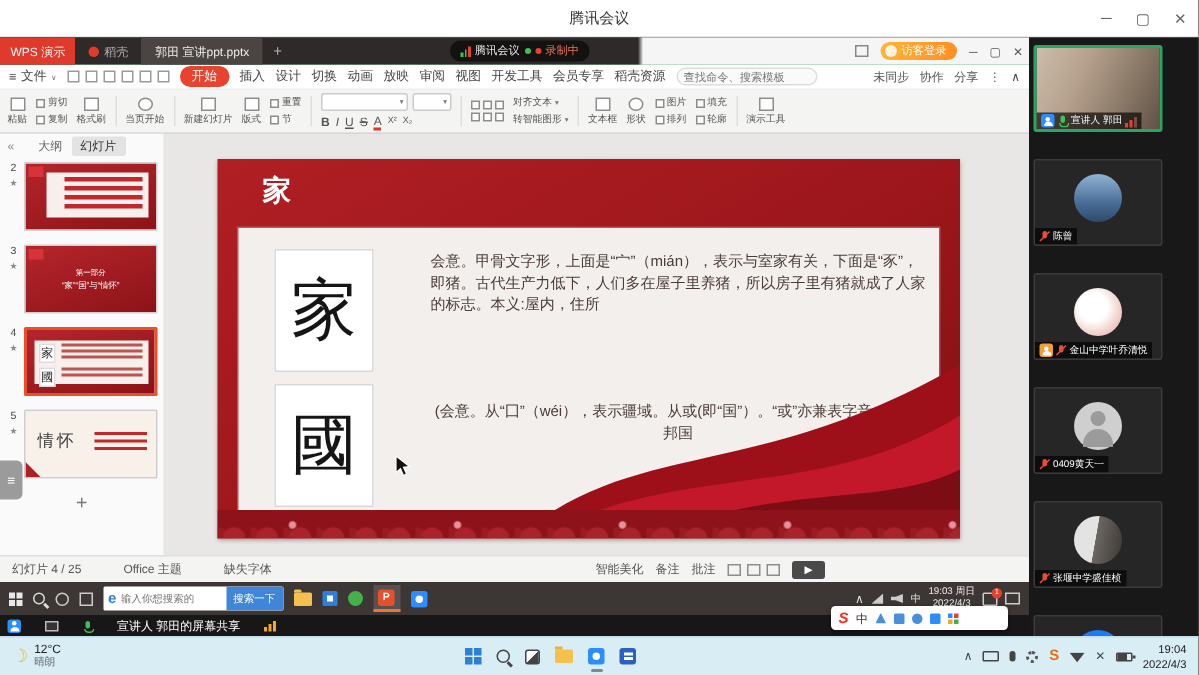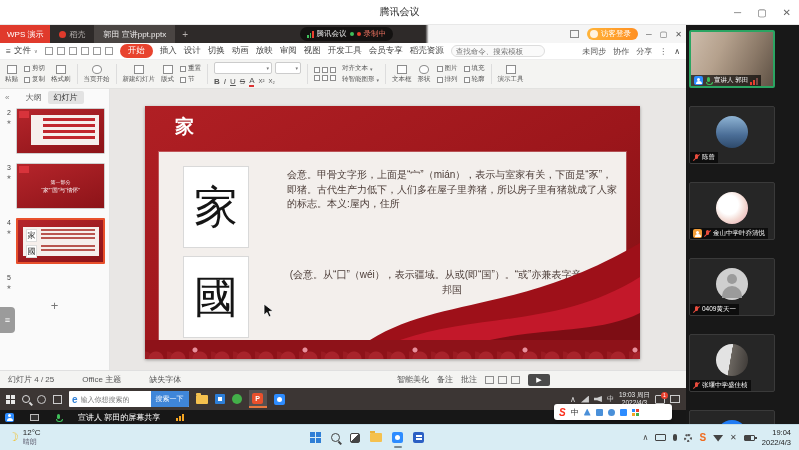--- a/index.html
+++ b/index.html
@@ -501,20 +501,29 @@
                   </div>
               </div>
             </div>
           </div>
 
           <div class="thumb-row">
             <div class="thumb-num">
                 <span>5</span>
                 <span class="star">★</span>
               </div>
+            <div class="thumb light">
+              <span class="qinghuai">情怀</span>
+              <div class="rl" style="margin-top:14px">
+                  <i></i>
+                  <i></i>
+                  <i></i>
+                </div>
+              <span class="corner"></span>
+            </div>
           </div>
 
           <div class="addslide">+</div>
           <div class="float-handle">≡</div>
         </div>
 
         <div class="canvas">
           <div class="slide">
             <div class="slide-title">家</div>
             <div class="content-box">

